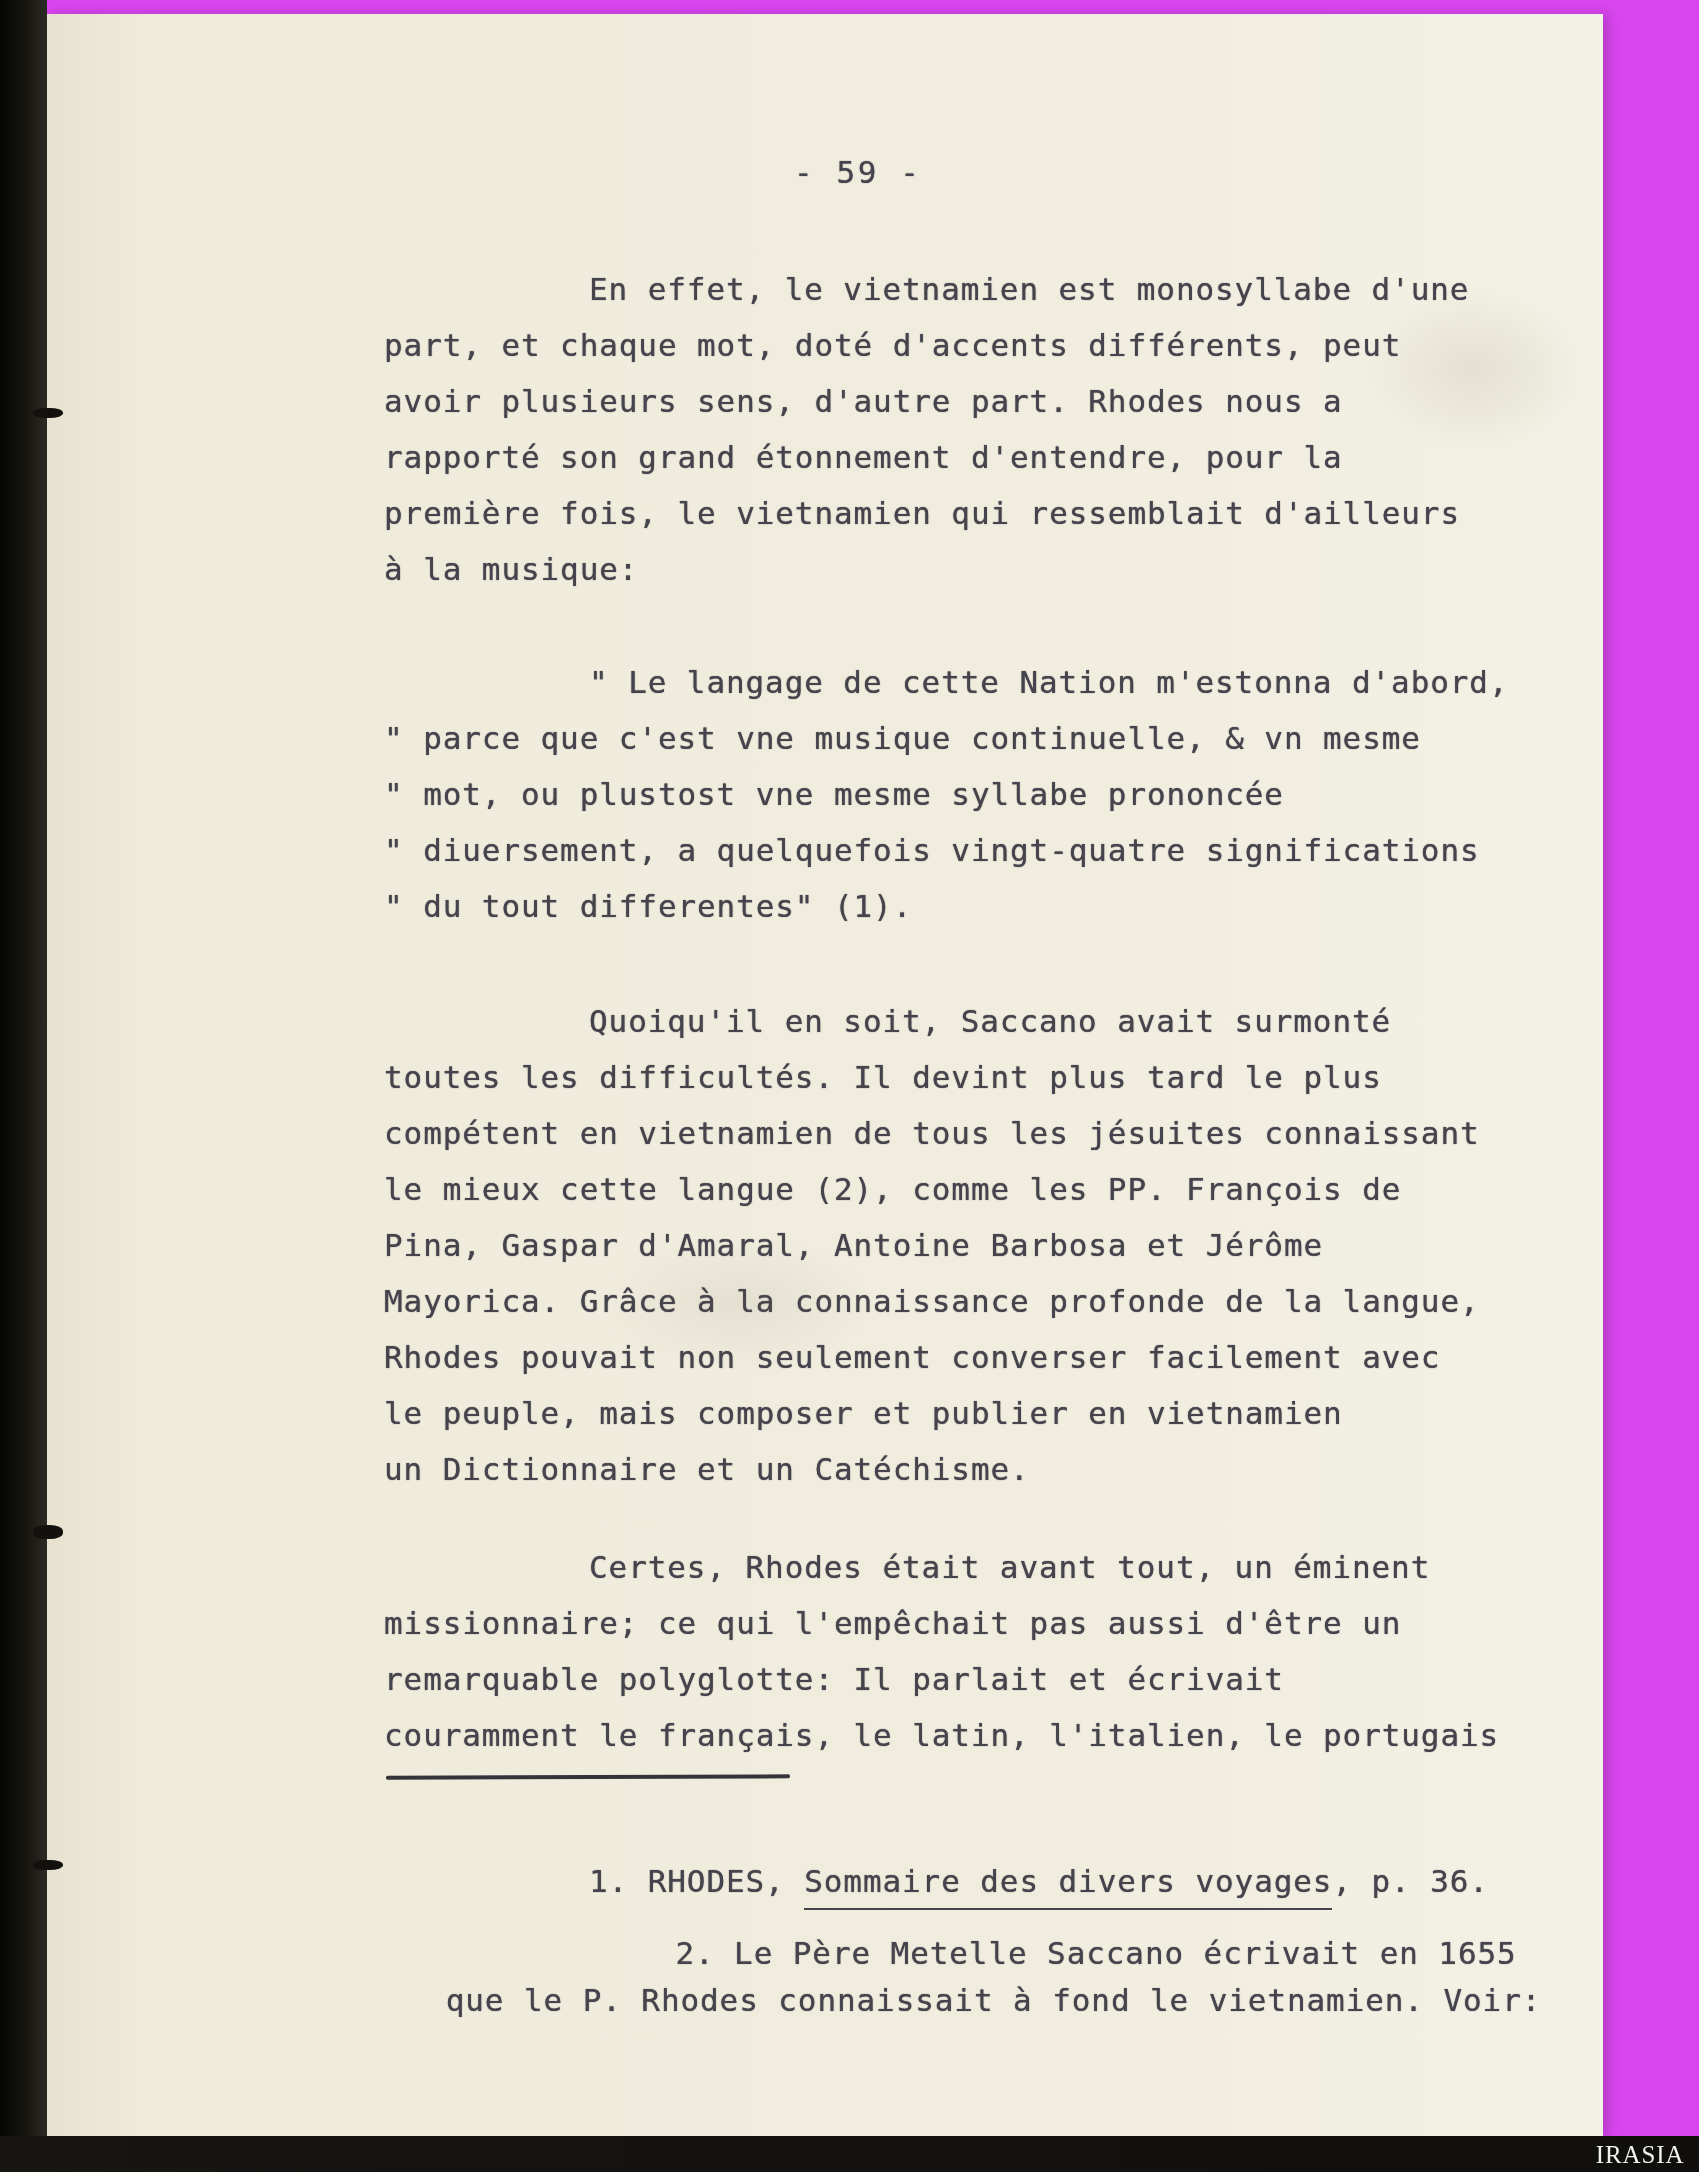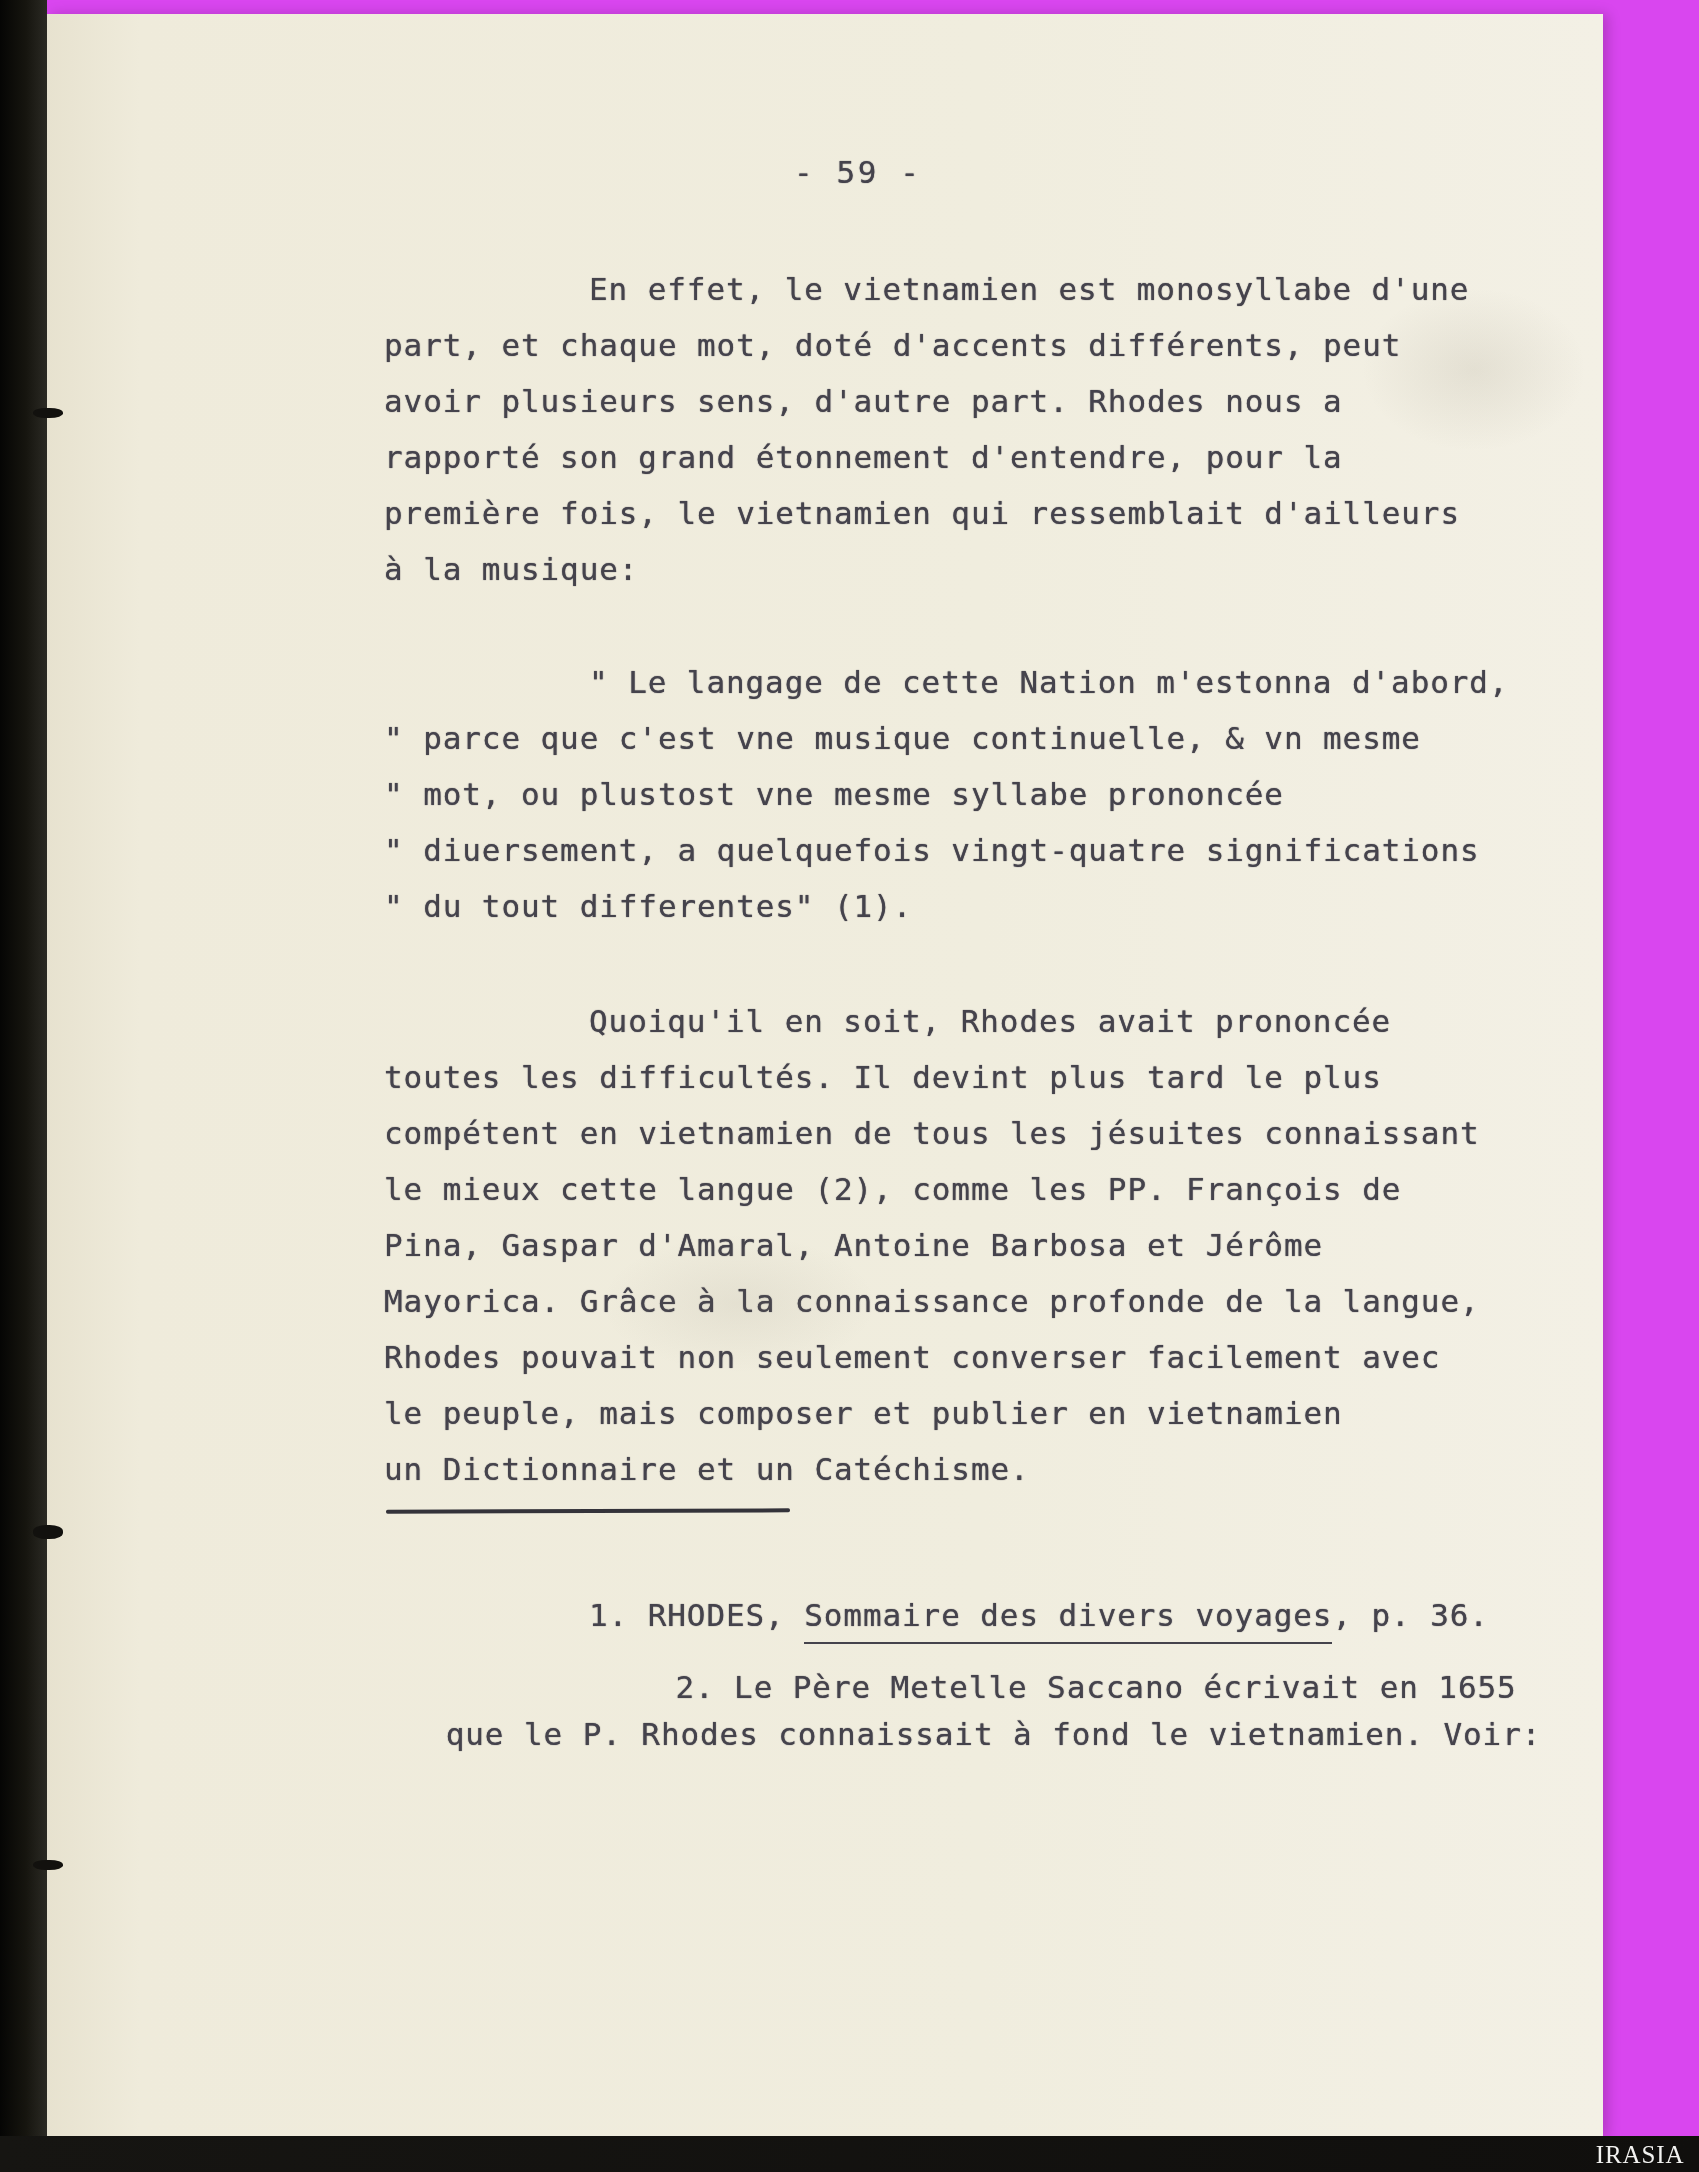--- a/index.html
+++ b/index.html
@@ -94,31 +94,37 @@
 
     <div class="quote">
       <div class="line indent">" Le langage de cette Nation m'estonna d'abord,</div>
       <div class="line">" parce que c'est vne musique continuelle, &amp; vn mesme</div>
       <div class="line">" mot, ou plustost vne mesme syllabe prononcée</div>
       <div class="line">" diuersement, a quelquefois vingt-quatre significations</div>
       <div class="line">" du tout differentes" (1).</div>
     </div>
 
     <div class="para2">
-      <div class="line indent">Quoiqu'il en soit, Rhodes avait prononcée</div>
+      <div class="line indent">Quoiqu'il en soit, Saccano avait surmonté</div>
       <div class="line">toutes les difficultés. Il devint plus tard le plus</div>
       <div class="line">compétent en vietnamien de tous les jésuites connaissant</div>
       <div class="line">le mieux cette langue (2), comme les PP. François de</div>
       <div class="line">Pina, Gaspar d'Amaral, Antoine Barbosa et Jérôme</div>
       <div class="line">Mayorica. Grâce à la connaissance profonde de la langue,</div>
       <div class="line">Rhodes pouvait non seulement converser facilement avec</div>
       <div class="line">le peuple, mais composer et publier en vietnamien</div>
       <div class="line">un Dictionnaire et un Catéchisme.</div>
     </div>
 
+    <div class="para3">
+      <div class="line indent">Certes, Rhodes était avant tout, un éminent</div>
+      <div class="line">missionnaire; ce qui l'empêchait pas aussi d'être un</div>
+      <div class="line">remarquable polyglotte: Il parlait et écrivait</div>
+      <div class="line">couramment le français, le latin, l'italien, le portugais</div>
+    </div>
 
     <div class="rule"></div>
 
     <div class="footnote1">
       <div class="fn-line indent"><span>1. RHODES, </span><span class="u">Sommaire des divers voyages</span><span>, p. 36.</span></div>
     </div>
 
     <div class="footnote2">
       <div class="fn-line indent">2. Le Père Metelle Saccano écrivait en 1655</div>
       <div class="fn-line">que le P. Rhodes connaissait à fond le vietnamien. Voir:</div>

